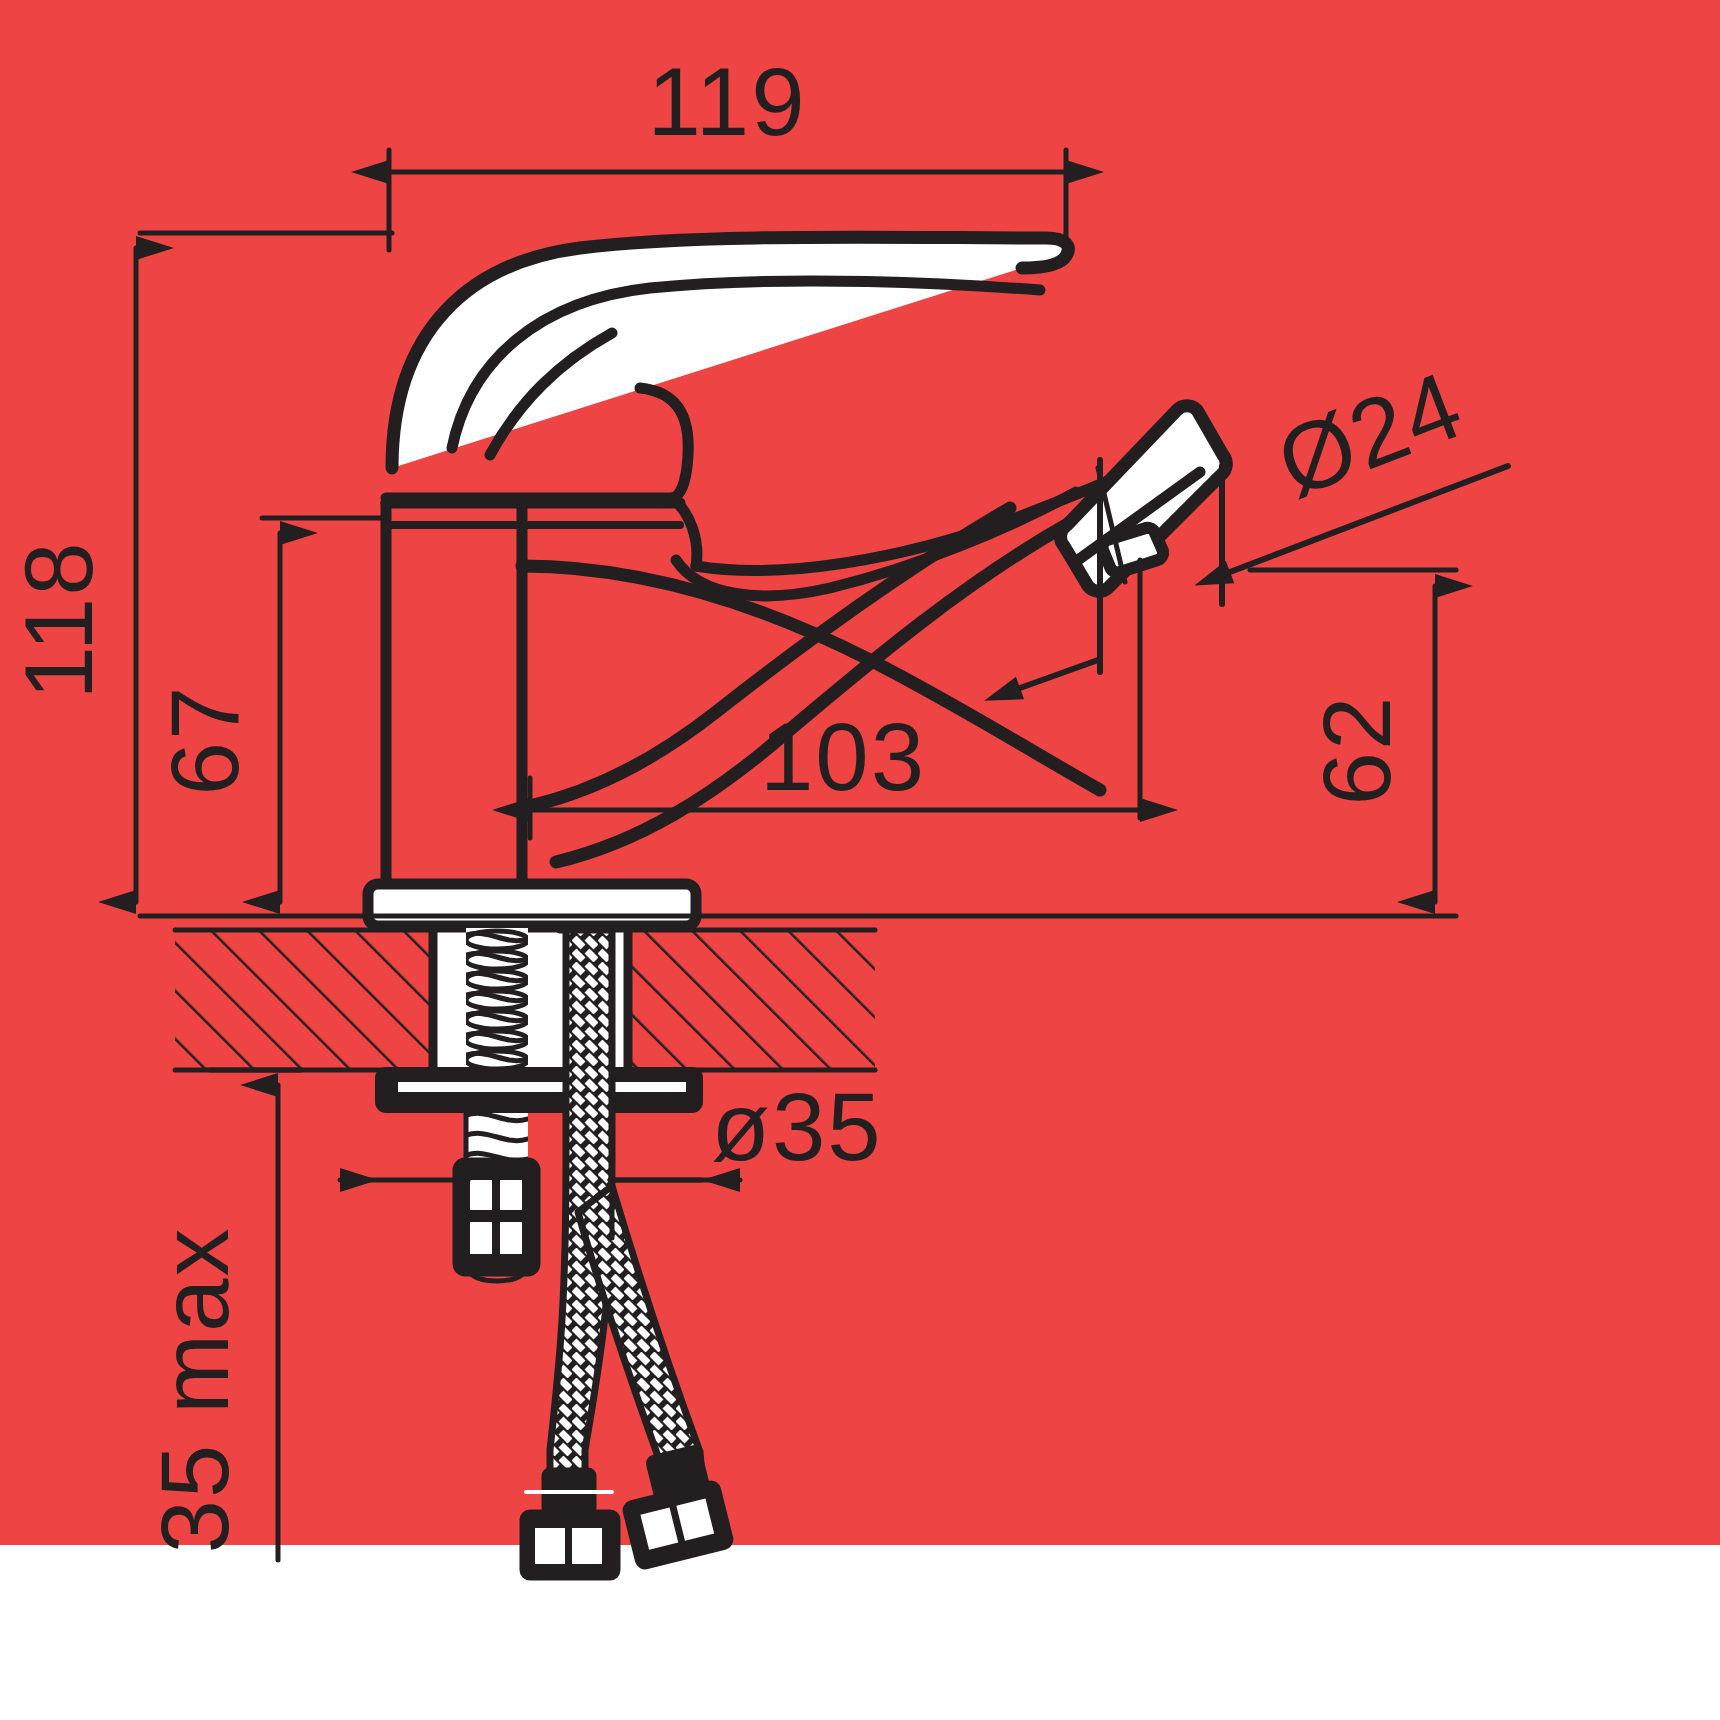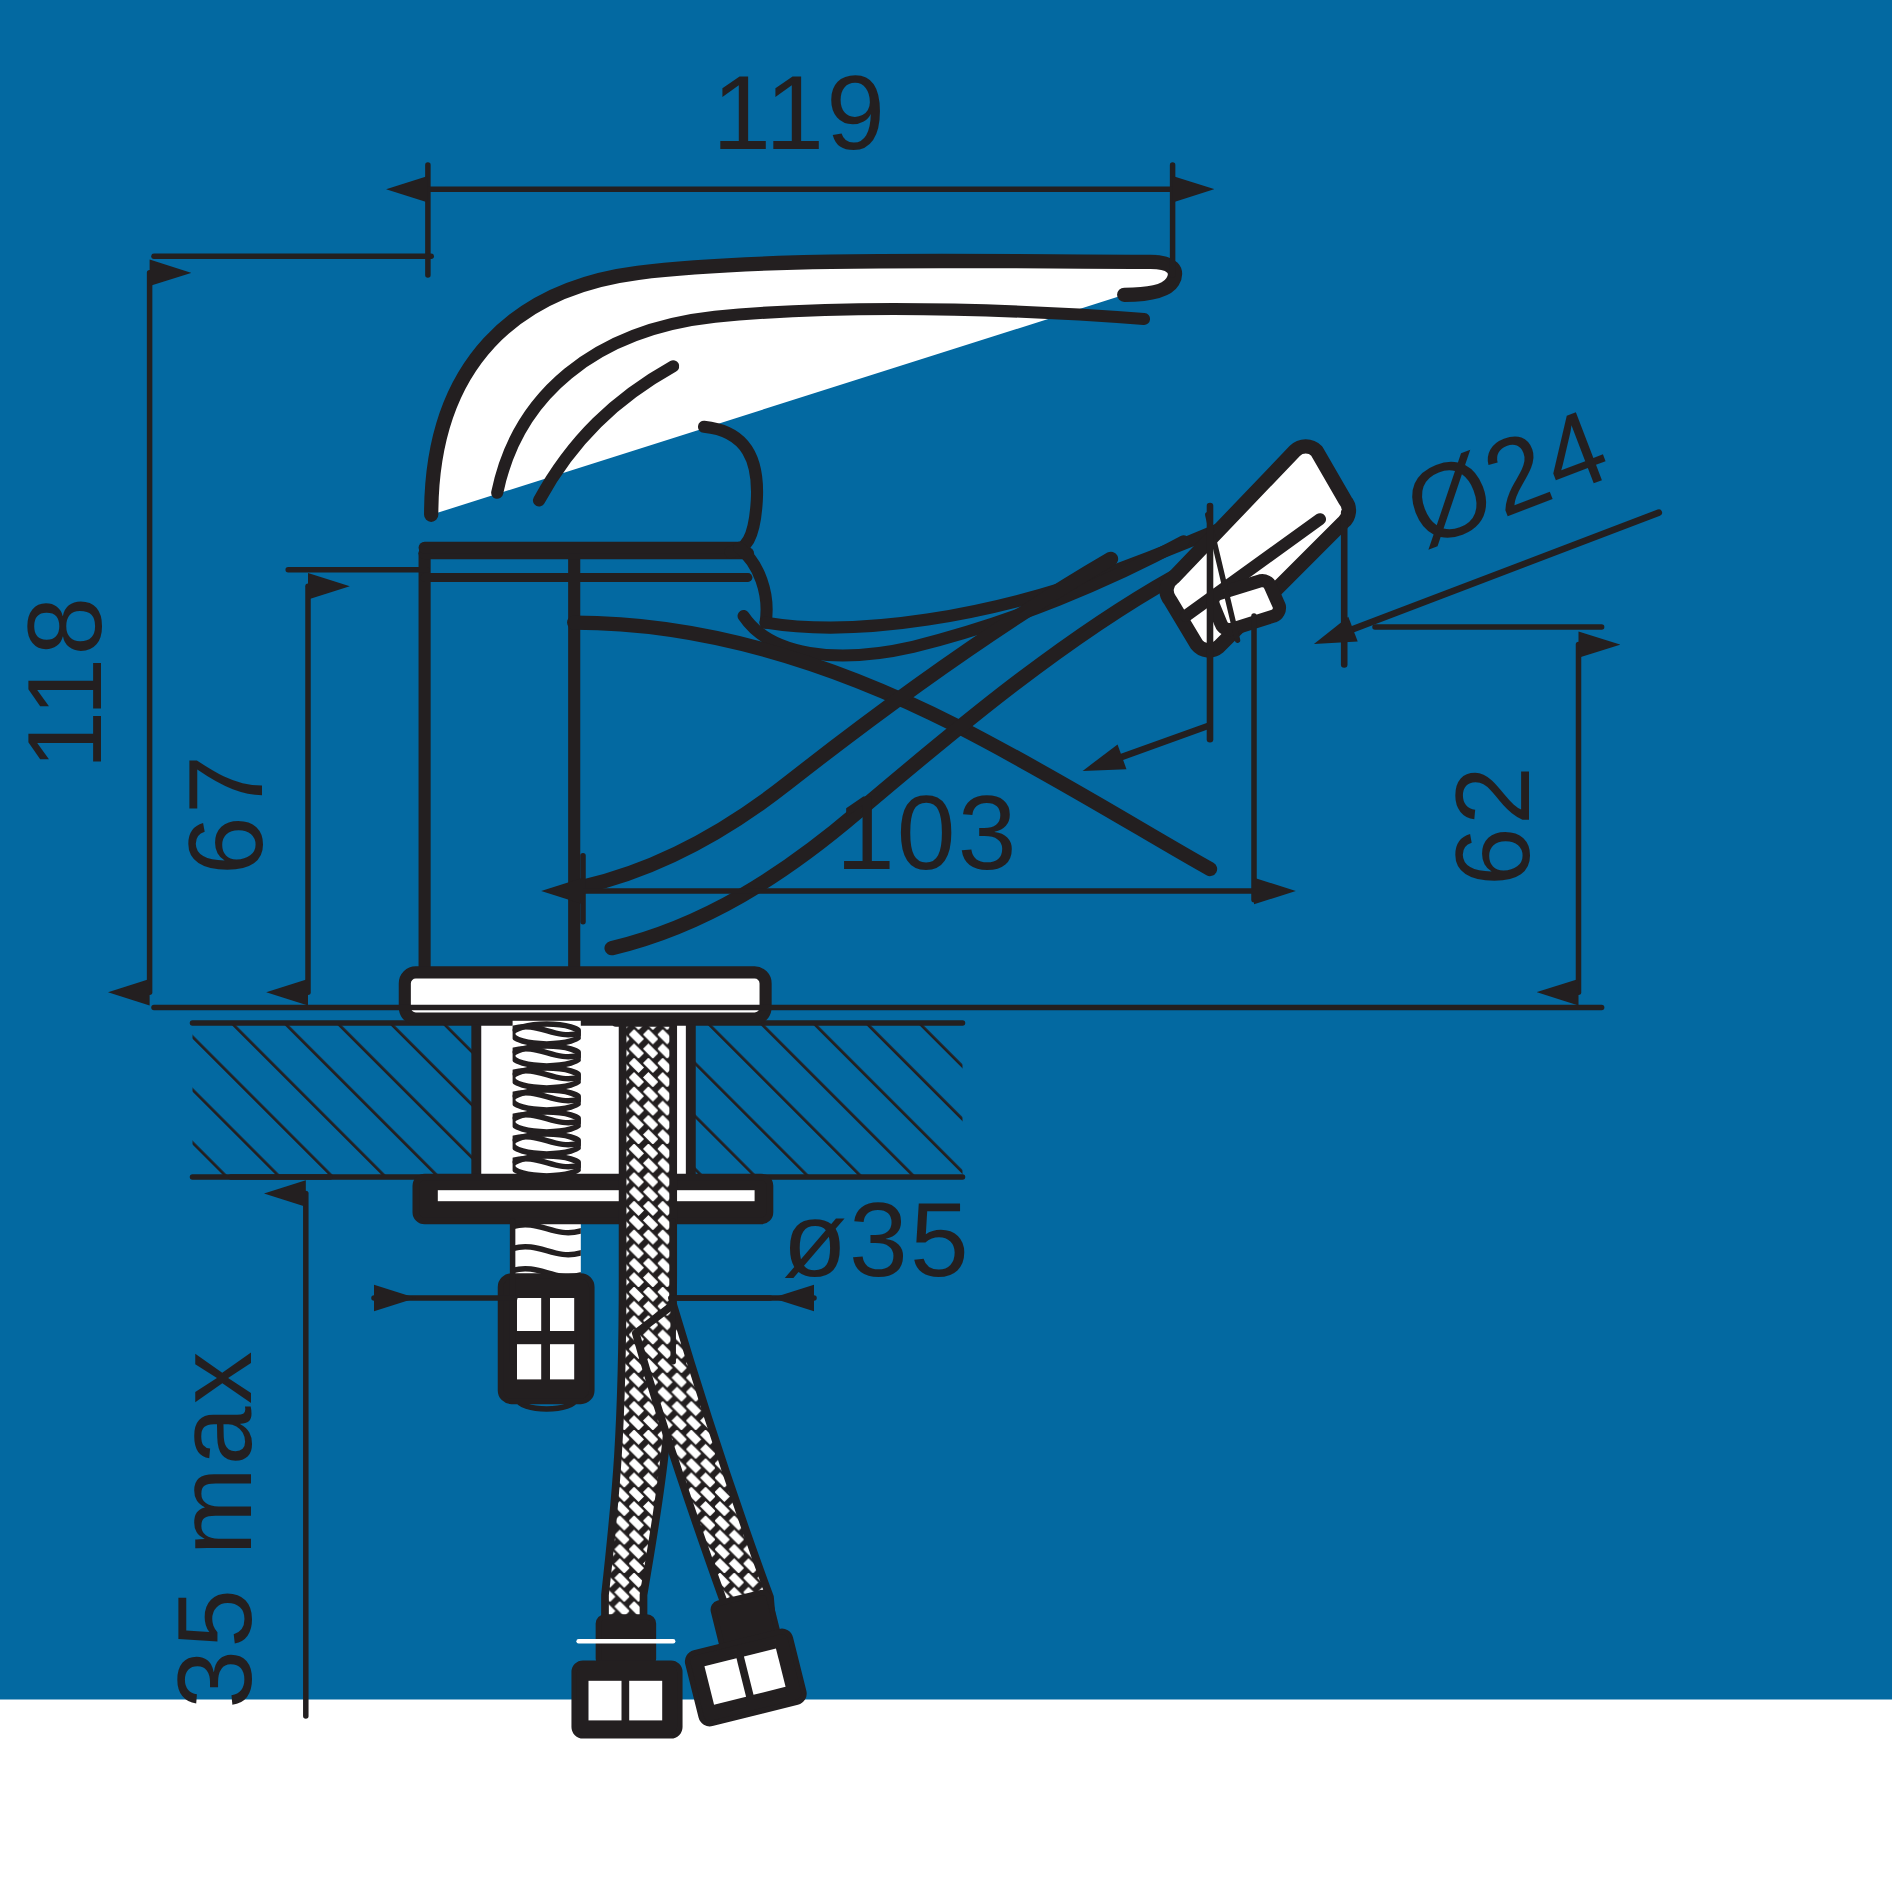--- a/index.html
+++ b/index.html
@@ -1,18 +1,18 @@
 <!DOCTYPE html>
 <html><head>
 <meta charset="utf-8">
 <style>
   html,body{margin:0;padding:0;background:#ffffff;}
   body{width:1720px;height:1720px;overflow:hidden;
        font-family:"Liberation Sans",sans-serif;}
-  #sheet{position:relative;width:1720px;height:1545px;background:#0369a1;}
+  #sheet{position:relative;width:1720px;height:1545px;background:#ef4444;}
   svg#drawing{position:absolute;inset:0;width:1720px;height:1720px;display:block;}
   .dimtext{font-family:"Liberation Sans",sans-serif;fill:#231f20;
            font-size:96px;letter-spacing:2px;}
 </style>
 </head>
 <body>
 
 <div id="sheet">
 <svg id="drawing" viewBox="0 0 1720 1720">
   <defs>

